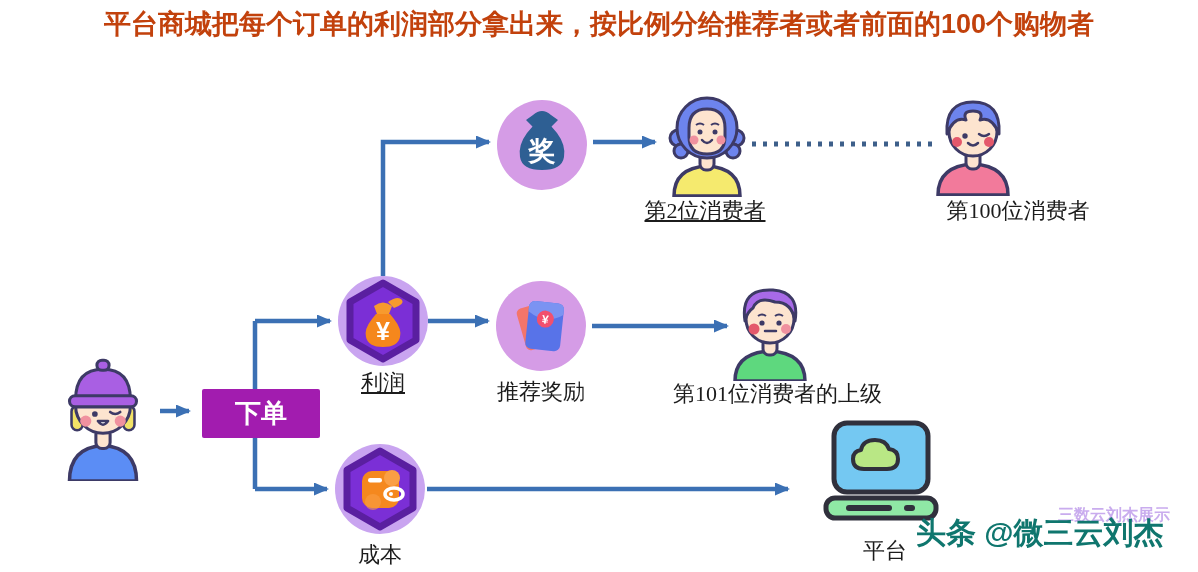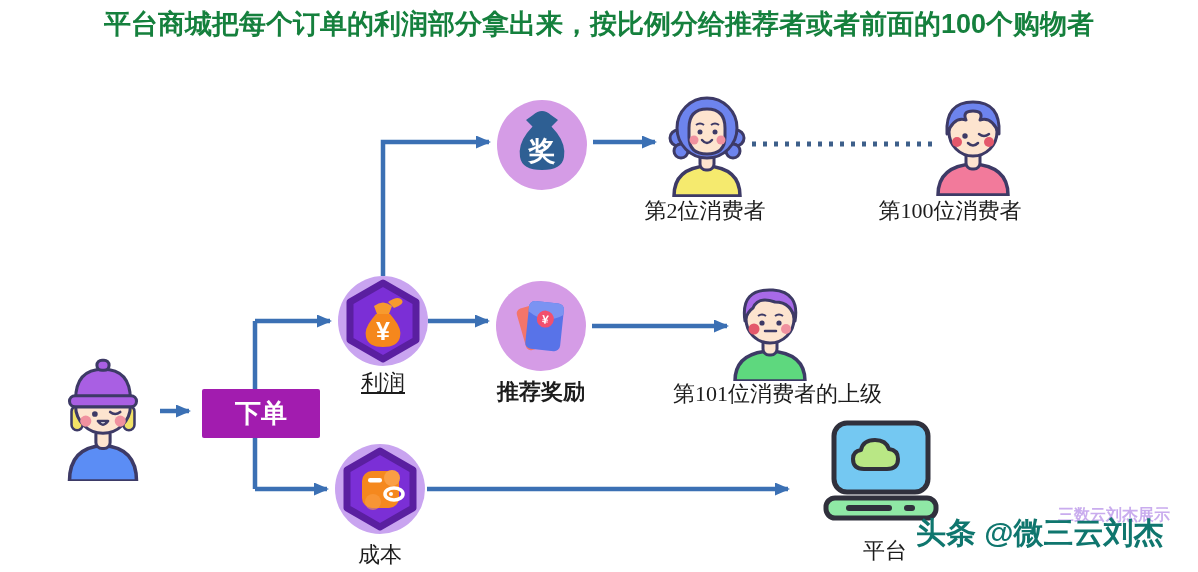--- a/index.html
+++ b/index.html
@@ -2,21 +2,21 @@
 <html><head>
 <meta charset="utf-8">
 <style>
   html,body{margin:0;padding:0;background:#fff;}
   #stage{
     position:relative;width:1198px;height:572px;background:#fff;overflow:hidden;
     font-family:"Liberation Sans","DejaVu Sans",sans-serif;
   }
   .title{
     position:absolute;top:6px;left:0;width:100%;text-align:center;
-    font-size:27px;font-weight:bold;color:#15803d;letter-spacing:0px;
+    font-size:27px;font-weight:bold;color:#c2410c;letter-spacing:0px;
   }
   .connectors{position:absolute;left:0;top:0;z-index:1;}
   .node{position:absolute;z-index:2;}
   .node-label{
     position:absolute;z-index:2;text-align:center;color:#1c1c1c;
     font-family:"Liberation Serif","DejaVu Serif",serif;font-size:22px;white-space:nowrap;
   }
   .order-box{
     position:absolute;left:202px;top:389px;width:118px;height:49px;z-index:2;
     background:#a21caf;color:#fff;font-weight:bold;font-size:26px;
@@ -123,21 +123,21 @@
           <rect x="25" y="24" width="30" height="43" rx="5" fill="#f4756a"></rect>
         </g>
       <g transform="rotate(6 48 46)">
         <rect x="31" y="21" width="35" height="48" rx="6" fill="#5873e8"></rect>
         <path d="M31,27 a6,6 0 0 1 6,-6 h23 a6,6 0 0 1 6,6 v5 q-17,12 -35,0 z" fill="#7b93f2"></path>
         <circle cx="48.5" cy="38" r="8.5" fill="#f2506e"></circle>
         <text x="48.5" y="42.5" font-size="12" font-weight="bold" fill="#ffffff" text-anchor="middle">¥</text>
       </g>
     </svg>
   </div>
-  <div class="node-label" style="left:451px;top:377px;width:180px;font-weight:bold;">推荐奖励</div>
+  <div class="node-label" style="left:451px;top:377px;width:180px;">推荐奖励</div>
 
   <div class="node" style="left:662px;top:93px;width:90px;height:104px;">
     <svg viewBox="0 0 90 102" width="90" height="104">
       <path d="M12,102 Q12,74 45,72 Q78,74 78,102 Z" fill="#f5ea6e" stroke="#3d3a66" stroke-width="3.5"></path>
       <rect x="38" y="56" width="14" height="20" rx="6" fill="#fde4cf" stroke="#3d3a66" stroke-width="3"></rect>
       <g fill="#6d84ee" stroke="#3d3a66" stroke-width="3">
         <circle cx="16" cy="44" r="8"></circle>
           <circle cx="74" cy="44" r="8"></circle>
         <circle cx="19" cy="57" r="7"></circle>
           <circle cx="71" cy="57" r="7"></circle>
@@ -145,36 +145,36 @@
       </g>
       <path d="M27,34 Q27,15 45,15 Q63,15 63,34 L63,43 Q63,60 45,60 Q27,60 27,43 Z" fill="#fde4cf" stroke="#3d3a66" stroke-width="3"></path>
       <circle cx="38" cy="38" r="2.5" fill="#3d3a66"></circle>
       <circle cx="53" cy="38" r="2.5" fill="#3d3a66"></circle>
       <path d="M34,31 q4,-3 8,0 M49,31 q4,-3 8,0" fill="none" stroke="#3d3a66" stroke-width="2"></path>
       <circle cx="32" cy="46" r="4.5" fill="#f0919f"></circle>
       <circle cx="59" cy="46" r="4.5" fill="#f0919f"></circle>
       <path d="M40,46 q5,6 10,0" fill="none" stroke="#3d3a66" stroke-width="2.5" stroke-linecap="round"></path>
     </svg>
   </div>
-  <div class="node-label" style="left:612px;top:196px;width:186px;">第2位消费者</div>
+  <div class="node-label" style="left:612px;top:196px;width:186px;text-decoration:underline;">第2位消费者</div>
 
   <div class="node" style="left:928px;top:89px;width:90px;height:107px;">
     <svg viewBox="0 0 90 105" width="90" height="107">
       <path d="M10,105 Q10,76 45,74 Q80,76 80,105 Z" fill="#f27a9b" stroke="#3d3a66" stroke-width="3.5"></path>
       <rect x="38" y="60" width="14" height="19" rx="6" fill="#fde4cf" stroke="#3d3a66" stroke-width="3"></rect>
       <circle cx="45" cy="42" r="24" fill="#fde4cf" stroke="#3d3a66" stroke-width="3"></circle>
       <path d="M19,44 Q17,12 45,12 Q73,12 71,44 Q64,26 52,30 Q56,21 45,21 Q34,21 38,30 Q26,26 19,44 Z" fill="#6d84ee" stroke="#3d3a66" stroke-width="3" stroke-linejoin="round"></path>
       <circle cx="37" cy="46" r="2.7" fill="#3d3a66"></circle>
       <path d="M51,44 q5,4 10,0" fill="none" stroke="#3d3a66" stroke-width="2.5" stroke-linecap="round"></path>
       <circle cx="29" cy="52" r="5" fill="#e4586b"></circle>
       <circle cx="61" cy="52" r="5" fill="#e4586b"></circle>
       <path d="M40,53 q5,5 10,0" fill="none" stroke="#3d3a66" stroke-width="2.5" stroke-linecap="round"></path>
     </svg>
   </div>
-  <div class="node-label" style="left:852px;top:196px;width:196px;">第100位消费者</div>
+  <div class="node-label" style="left:920px;top:196px;width:196px;">第100位消费者</div>
 
   <div class="node" style="left:725px;top:281px;width:90px;height:100px;">
     <svg viewBox="0 0 90 100" width="90" height="100">
       <path d="M10,100 Q10,72 45,70 Q80,72 80,100 Z" fill="#5ed87e" stroke="#3d3a66" stroke-width="3.5"></path>
       <rect x="38" y="55" width="14" height="19" rx="6" fill="#fde4cf" stroke="#3d3a66" stroke-width="3"></rect>
       <circle cx="45" cy="38" r="24" fill="#fde4cf" stroke="#3d3a66" stroke-width="3"></circle>
       <path d="M20,40 Q15,7 48,9 Q75,11 70,40 Q67,21 50,21 Q33,15 28,27 Q22,31 20,40 Z" fill="#a86ae8" stroke="#3d3a66" stroke-width="3" stroke-linejoin="round"></path>
       <circle cx="37" cy="42" r="2.6" fill="#3d3a66"></circle>
       <circle cx="54" cy="42" r="2.6" fill="#3d3a66"></circle>
       <path d="M33,35 q4,-3 8,0 M50,35 q4,-3 8,0" fill="none" stroke="#3d3a66" stroke-width="2"></path>

